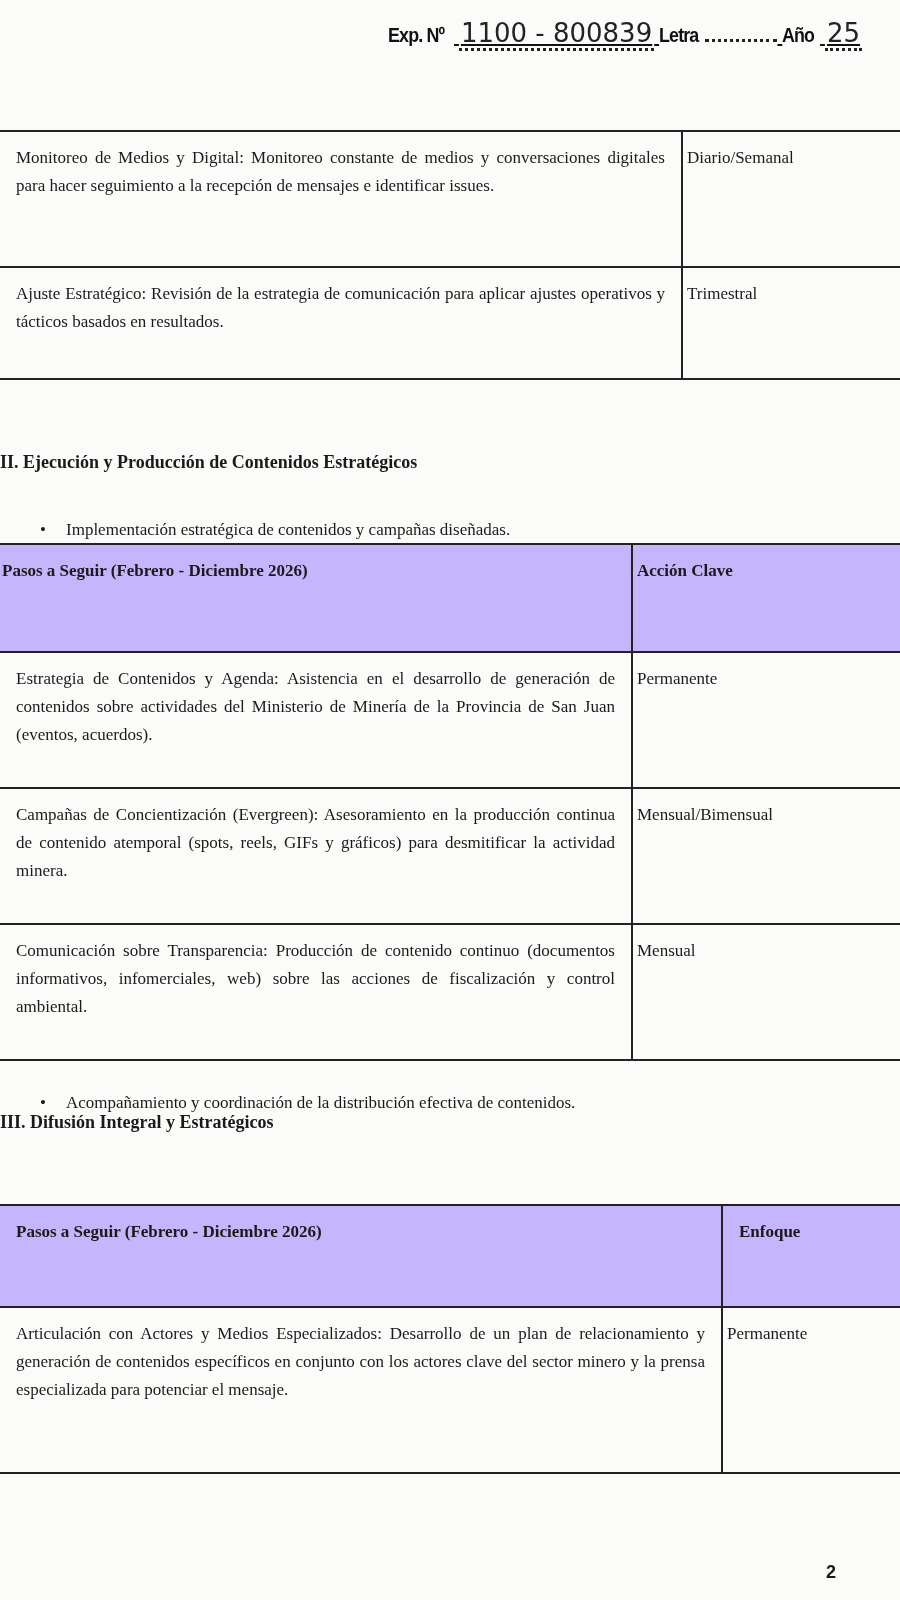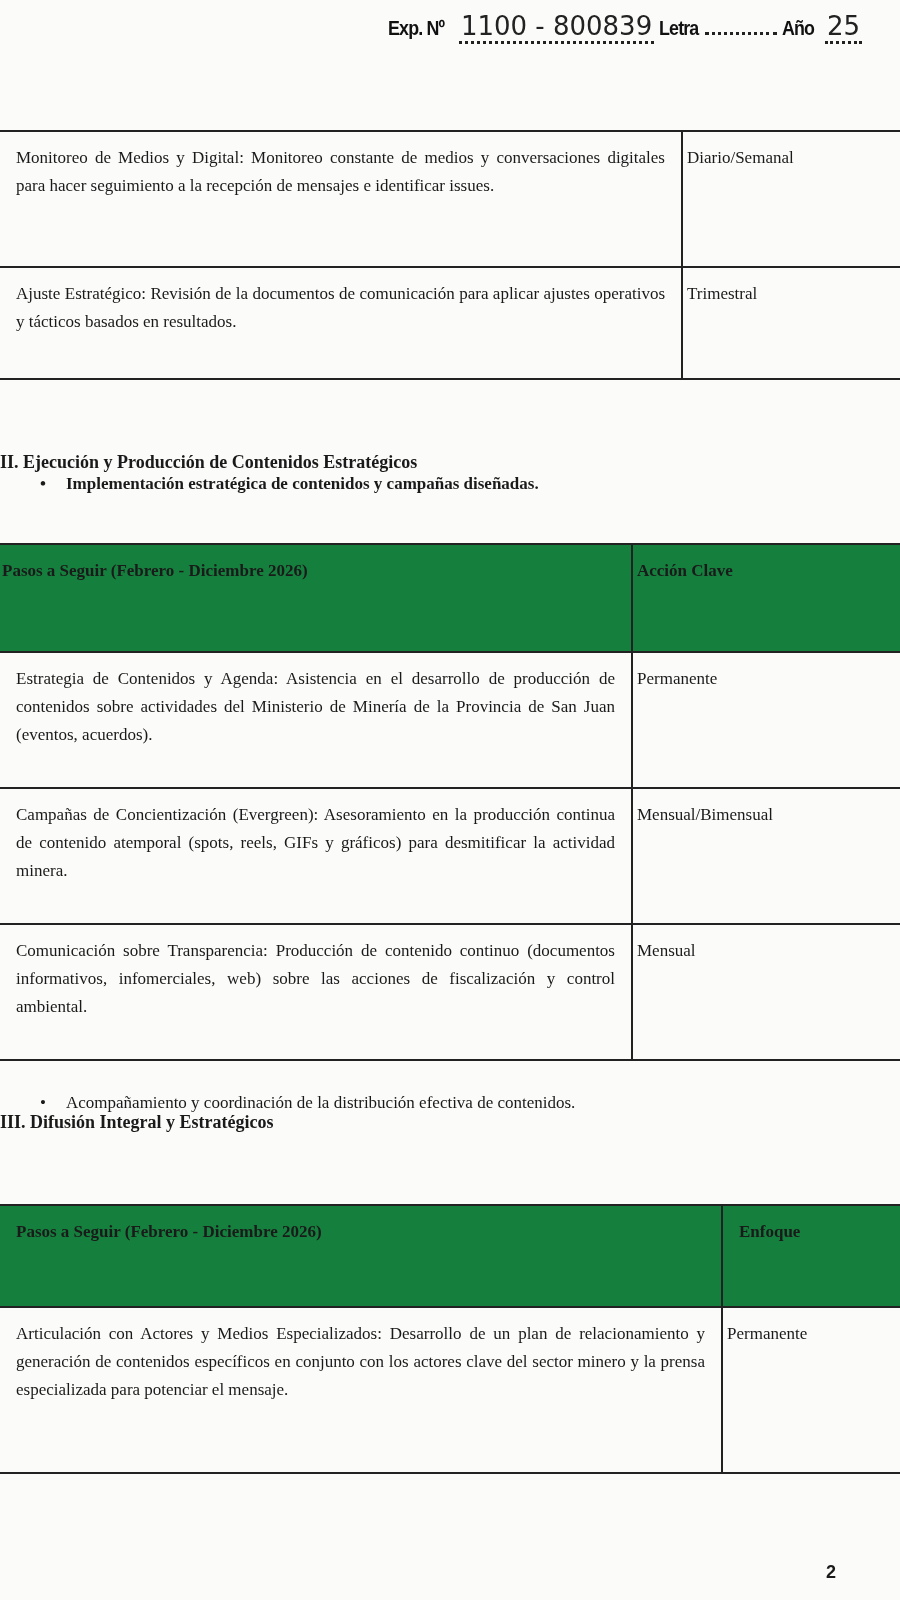--- a/index.html
+++ b/index.html
@@ -3,43 +3,43 @@
 <meta charset="utf-8">
 <style>
   html, body { margin: 0; padding: 0; }
   body {
     width: 900px; height: 1600px; position: relative; overflow: hidden;
     background: #fbfbfa;
     font-family: "Liberation Serif", serif;
     color: #1a1a1a;
   }
   .expediente {
-    position: absolute; top: 11px; left: 388px;
+    position: absolute; top: 18px; left: 388px;
     font-family: "Liberation Sans", sans-serif;
     font-weight: bold; font-size: 21px; letter-spacing: -1px;
-    white-space: nowrap; color: #111;
+    white-space: nowrap; color: #111; text-decoration: underline;
   }
   .expediente .lbl { transform: scaleX(0.85); display: inline-block; transform-origin: left; }
   .expediente .hand {
     font-family: "DejaVu Sans", sans-serif; font-weight: normal;
     font-size: 26px; letter-spacing: 0; color: #222;
     border-bottom: 3px dotted #222; padding: 0 2px;
   }
   .expediente .dots { display: inline-block; border-bottom: 3px dotted #222; }
   table {
     position: absolute; border-collapse: collapse; table-layout: fixed;
     font-size: 17px; line-height: 28px;
   }
   td {
     border-top: 2px solid #222; border-bottom: 2px solid #222;
     vertical-align: top; padding: 12px 16px 16px 16px;
   }
   td.col2 { border-left: 2px solid #222; padding-left: 4px; }
   td.desc { text-align: justify; }
-  tr.head td { background: #15803d; font-weight: bold; }
+  tr.head td { background: #c4b5fd; font-weight: bold; }
   .section-title {
     position: absolute; left: 0; font-weight: bold; font-size: 18px; white-space: nowrap; text-align: right;
   }
   .bullet {
     position: absolute; left: 40px; font-size: 17px; white-space: nowrap;
   }
   .bullet .dot { display: inline-block; width: 26px; }
   .page-num {
     position: absolute; left: 826px; top: 1562px;
     font-family: "Liberation Sans", sans-serif; font-weight: bold; font-size: 18px;
@@ -60,43 +60,43 @@
   <colgroup>
       <col style="width:682px">
       <col style="width:220px">
     </colgroup>
   <tbody>
       <tr style="height:136px;">
     <td class="desc">Monitoreo de Medios y Digital: Monitoreo constante de medios y conversaciones digitales para hacer seguimiento a la recepción de mensajes e identificar issues.</td>
     <td class="col2">Diario/Semanal</td>
   </tr>
   <tr style="height:112px;">
-    <td class="desc">Ajuste Estratégico: Revisión de la documentos de comunicación para aplicar ajustes operativos y tácticos basados en resultados.</td>
+    <td class="desc">Ajuste Estratégico: Revisión de la estrategia de comunicación para aplicar ajustes operativos y tácticos basados en resultados.</td>
     <td class="col2">Trimestral</td>
   </tr>
 </tbody>
   </table>
 
 <div class="section-title" style="top:452px;">II. Ejecución y Producción de Contenidos Estratégicos</div>
-<div class="bullet" style="top:474px;font-weight:bold;">
+<div class="bullet" style="top:520px;">
   <span class="dot">•</span><span>Implementación estratégica de contenidos y campañas diseñadas.</span>
 </div>
 
 <table style="top:543px; left:0; width:902px;">
   <colgroup>
       <col style="width:632px">
       <col style="width:270px">
     </colgroup>
   <tbody>
       <tr class="head" style="height:108px;">
     <td style="padding-left:2px;">Pasos a Seguir (Febrero - Diciembre 2026)</td>
     <td class="col2">Acción Clave</td>
   </tr>
   <tr style="height:136px;">
-    <td class="desc">Estrategia de Contenidos y Agenda: Asistencia en el desarrollo de producción de contenidos sobre actividades del Ministerio de Minería de la Provincia de San Juan (eventos, acuerdos).</td>
+    <td class="desc">Estrategia de Contenidos y Agenda: Asistencia en el desarrollo de generación de contenidos sobre actividades del Ministerio de Minería de la Provincia de San Juan (eventos, acuerdos).</td>
     <td class="col2">Permanente</td>
   </tr>
   <tr style="height:136px;">
     <td class="desc">Campañas de Concientización (Evergreen): Asesoramiento en la producción continua de contenido atemporal (spots, reels, GIFs y gráficos) para desmitificar la actividad minera.</td>
     <td class="col2">Mensual/Bimensual</td>
   </tr>
   <tr style="height:136px;">
     <td class="desc">Comunicación sobre Transparencia: Producción de contenido continuo (documentos informativos, infomerciales, web) sobre las acciones de fiscalización y control ambiental.</td>
     <td class="col2">Mensual</td>
   </tr>

